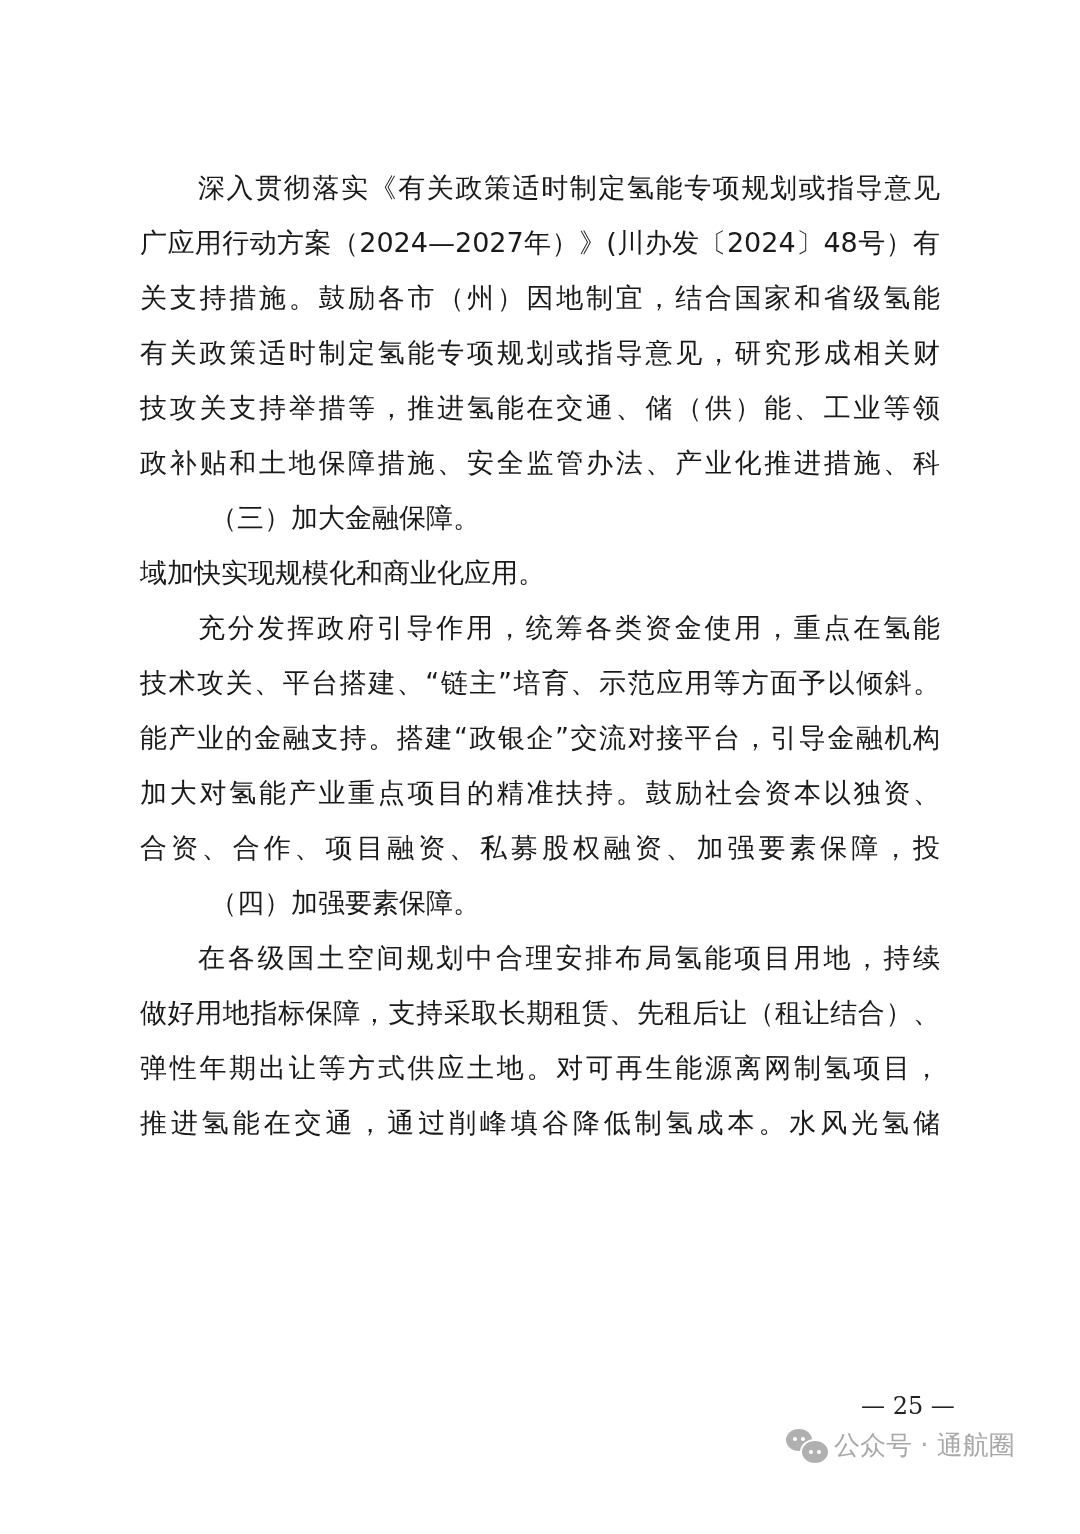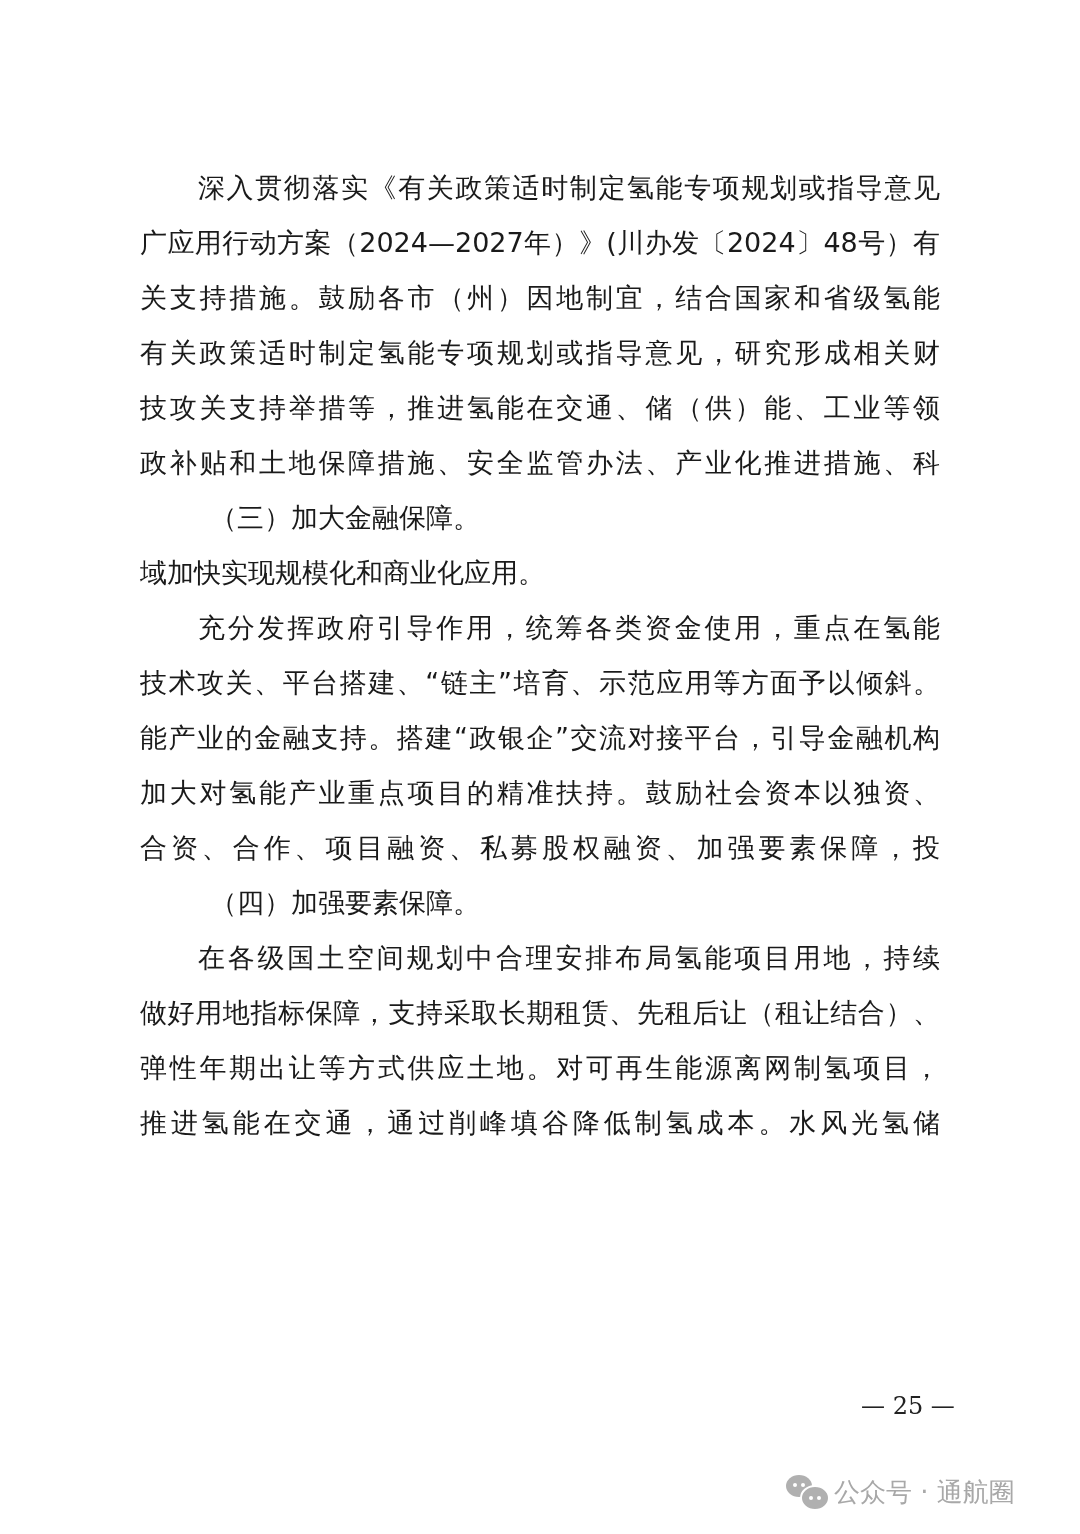--- a/index.html
+++ b/index.html
@@ -6,21 +6,21 @@
   body { width: 1080px; height: 1534px; position: relative; overflow: hidden;
          font-family: "DejaVu Sans", "Liberation Sans", sans-serif; color: #1a1a1a; }
   .page { position: absolute; left: 140px; top: 160px; width: 800px; }
   .line { height: 55px; line-height: 55px; font-size: 27px; white-space: nowrap;
           text-align: justify; text-align-last: justify; }
   .line.last { text-align-last: left; }
   .line.indent { padding-left: 58px; }
   .line.heading { padding-left: 70px; text-align-last: left; }
   .footer-page { position: absolute; left: 838px; top: 1392px; font-size: 24px;
                  font-family: "DejaVu Serif", "Liberation Serif", serif; color: #222; margin-left: 23px; }
-  .watermark { position: absolute; left: 786px; top: 1475px; display: flex; align-items: flex-start;
+  .watermark { position: absolute; left: 786px; top: 1428px; display: flex; align-items: center;
                gap: 8px; color: #a8a8a8; font-size: 26px; }
   .wm-icon { width: 40px; height: 34px; position: relative; }
   .bubble1 { position: absolute; left: 0; top: 0; width: 26px; height: 22px; background: #b0b0b0; border-radius: 50%; }
   .bubble2 { position: absolute; left: 14px; top: 10px; width: 26px; height: 22px; background: #b0b0b0; border-radius: 50%;
              border: 2px solid #fff; box-sizing: content-box; }
   .eye { position: absolute; width: 4px; height: 4px; border-radius: 50%; background: #fff; }
 </style>
 </head>
 <body>
 

